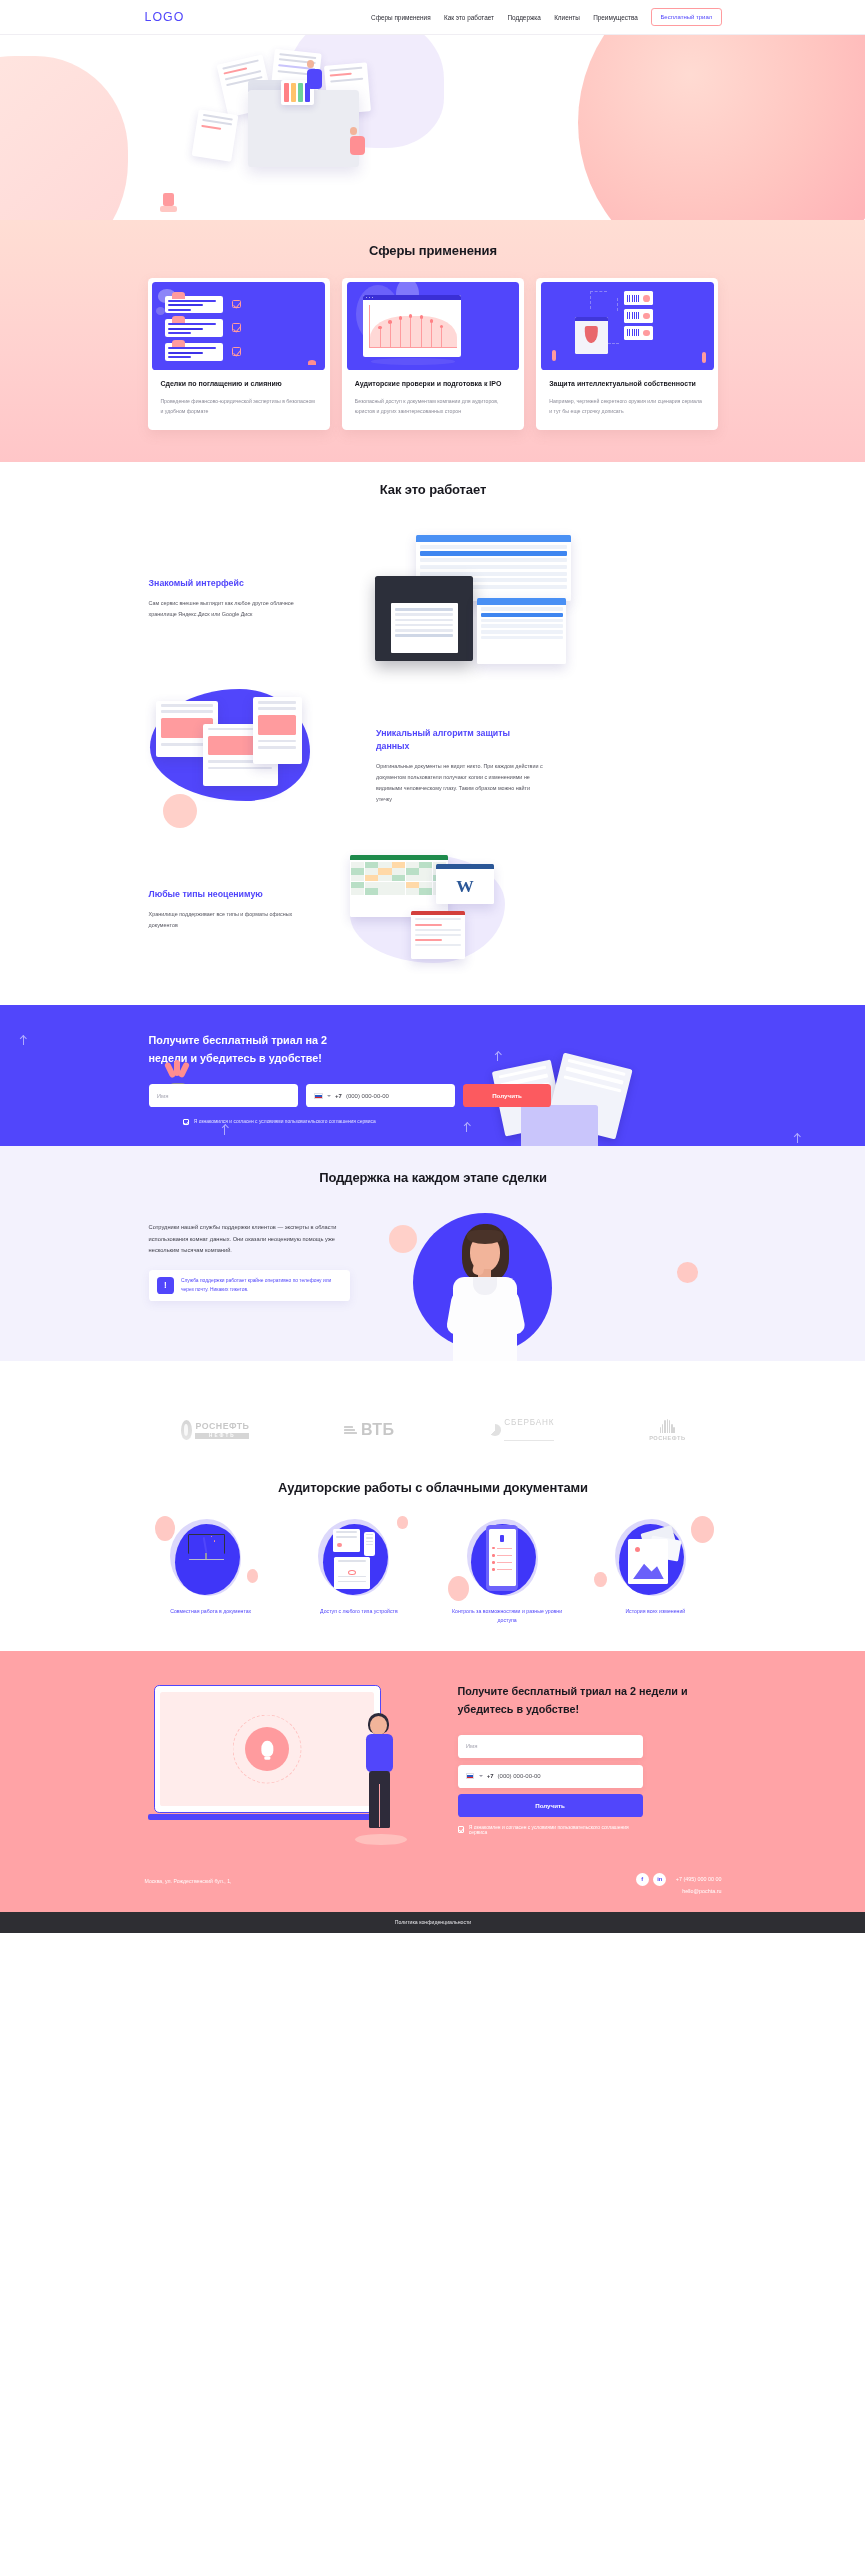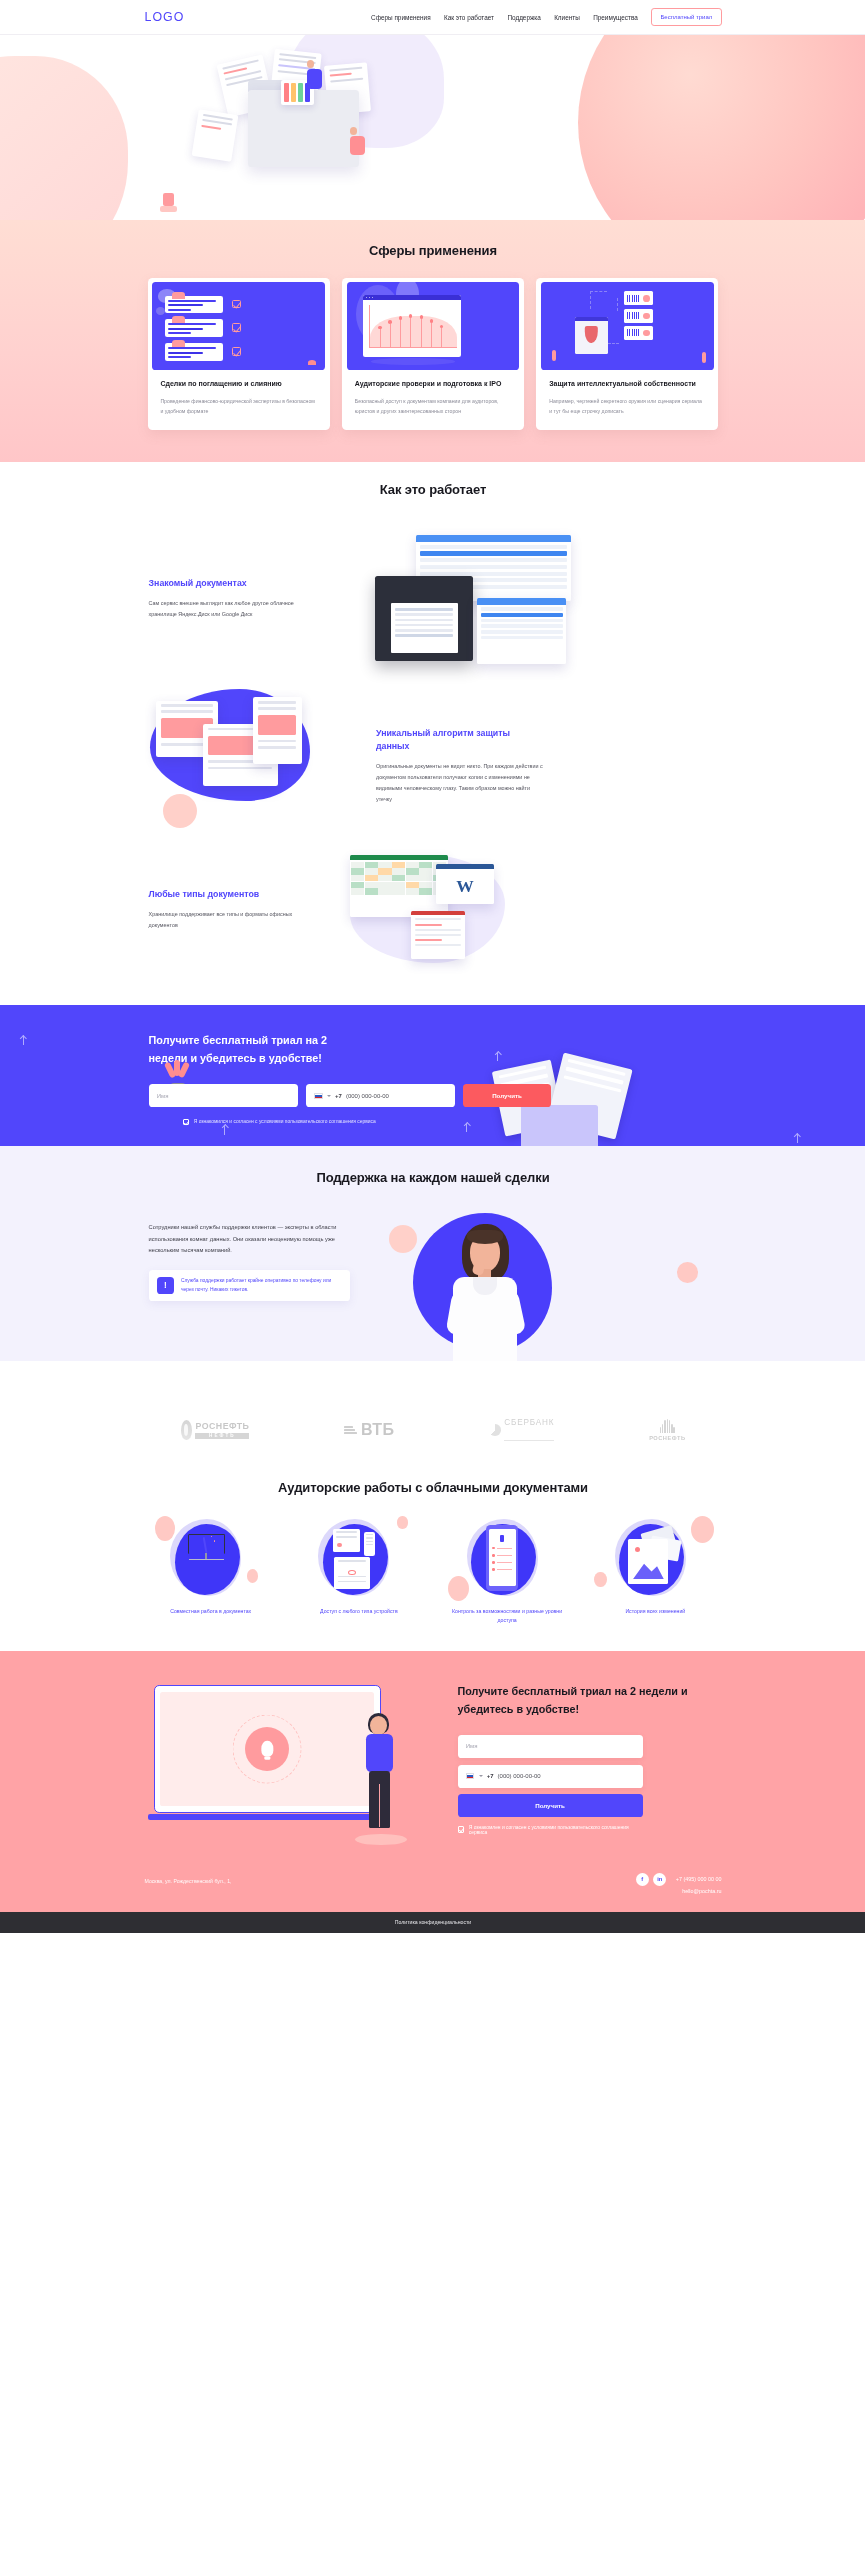--- a/index.html
+++ b/index.html
@@ -568,21 +568,21 @@
   </div>
 </section>
 
 <section class="how">
   <h2 class="sec-title">Как это работает</h2>
   <div class="wrap">
 
     <div class="feat f1">
       <div class="feat-copy">
         <div class="pinkdot"></div>
-        <div class="feat-h">Знакомый документах</div>
+        <div class="feat-h">Знакомый интерфейс</div>
         <div class="feat-p">Сам сервис внешне выглядит как любое другое облачное хранилище Яндекс.Диск или Google Диск</div>
       </div>
       <div class="f1-art">
         <div class="sc sc1">
             <div class="sc-top"></div>
           <div class="row"></div>
             <div class="row sel"></div>
             <div class="row"></div>
             <div class="row"></div>
           <div class="row"></div>
@@ -636,21 +636,21 @@
           </div>
       </div>
       <div class="feat-copy">
         <div class="feat-h">Уникальный алгоритм защиты данных</div>
         <div class="feat-p">Оригинальные документы не видит никто. При каждом действии с документом пользователи получают копии с изменениями не видимыми человеческому глазу. Таким образом можно найти утечку</div>
       </div>
     </div>
 
     <div class="feat f3">
       <div class="feat-copy">
-        <div class="feat-h">Любые типы документов</div>
+        <div class="feat-h">Любые типы неоценимую</div>
         <div class="feat-p">Хранилище поддерживает все типы и форматы офисных документов</div>
       </div>
       <div class="f3-art">
         <div class="blobbg"></div>
         <div class="sheet xls">
             <div class="hdr"></div>
           <div class="grid">
             <i></i>
               <i class="g"></i>
               <i></i>
@@ -756,21 +756,21 @@
     </form>
 
     <label class="agree">
       <span class="cbx"></span>
       <span>Я ознакомился и согласен с условиями пользовательского соглашения сервиса</span>
     </label>
   </div>
 </section>
 
 <section class="support">
-  <h2 class="sec-title">Поддержка на каждом нашей сделки</h2>
+  <h2 class="sec-title">Поддержка на каждом этапе сделки</h2>
   <div class="wrap">
     <div class="sup-body">
       <div class="sup-copy">
         <p class="sup-p">Сотрудники нашей службы поддержки клиентов — эксперты в области использования комнат данных. Они оказали неоценимую помощь уже нескольким тысячам компаний.</p>
         <div class="sup-note">
           <div class="ic">!</div>
           <span>Служба поддержки работает крайне оперативно по телефону или через почту. Никаких тикетов.</span>
         </div>
       </div>
       <div class="sup-art">

